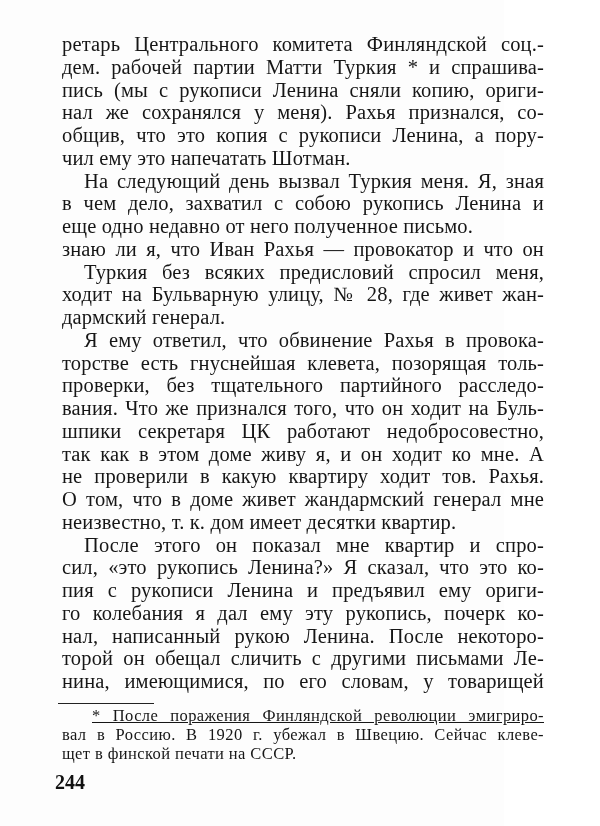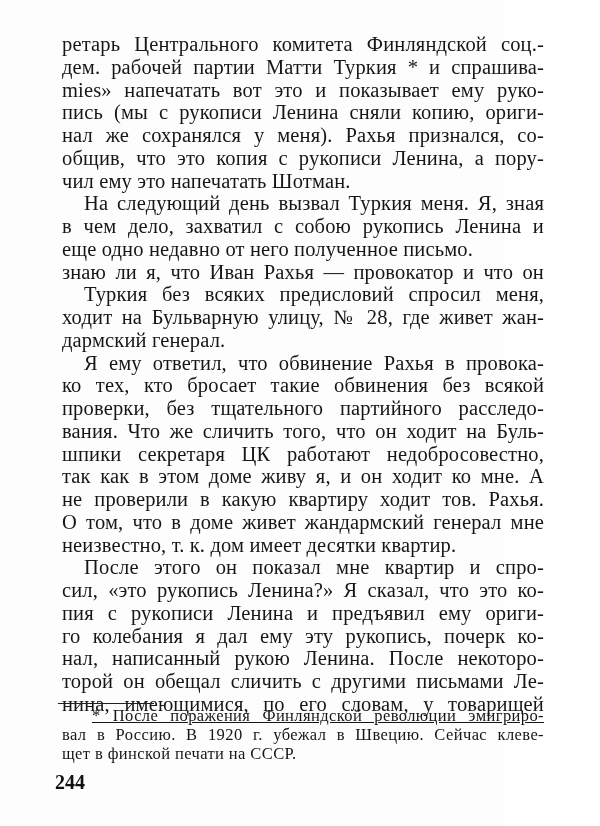--- a/index.html
+++ b/index.html
@@ -31,36 +31,35 @@
     font-size: 20px; font-weight: bold; color: #111;
   }
 </style>
 </head>
 <body>
 
 <div class="page">
   <div class="body-text" id="body-text">
       <span class="line">ретарь Центрального комитета Финляндской соц.-</span>
       <span class="line">дем. рабочей партии Матти Туркия * и спрашива-</span>
-      <span class="line">mies» напечатать вот это и показывает ему руко-</span>
       <span class="line">пись (мы с рукописи Ленина сняли копию, ориги-</span>
       <span class="line">нал же сохранялся у меня). Рахья признался, со-</span>
       <span class="line">общив, что это копия с рукописи Ленина, а пору-</span>
       <span class="line last">чил ему это напечатать Шотман.</span>
       <span class="line indent">На следующий день вызвал Туркия меня. Я, зная</span>
       <span class="line">в чем дело, захватил с собою рукопись Ленина и</span>
       <span class="line last">еще одно недавно от него полученное письмо.</span>
       <span class="line">знаю ли я, что Иван Рахья — провокатор и что он</span>
       <span class="line indent">Туркия без всяких предисловий спросил меня,</span>
       <span class="line">ходит на Бульварную улицу, № 28, где живет жан-</span>
       <span class="line last">дармский генерал.</span>
       <span class="line indent">Я ему ответил, что обвинение Рахья в провока-</span>
-      <span class="line">ко тех, кто бросает такие обвинения без всякой</span>
+      <span class="line">торстве есть гнуснейшая клевета, позорящая толь-</span>
       <span class="line">проверки, без тщательного партийного расследо-</span>
-      <span class="line">вания. Что же сличить того, что он ходит на Буль-</span>
+      <span class="line">вания. Что же признался того, что он ходит на Буль-</span>
       <span class="line">шпики секретаря ЦК работают недобросовестно,</span>
       <span class="line">так как в этом доме живу я, и он ходит ко мне. А</span>
       <span class="line">не проверили в какую квартиру ходит тов. Рахья.</span>
       <span class="line">О том, что в доме живет жандармский генерал мне</span>
       <span class="line last">неизвестно, т. к. дом имеет десятки квартир.</span>
       <span class="line indent">После этого он показал мне квартир и спро-</span>
       <span class="line">сил, «это рукопись Ленина?» Я сказал, что это ко-</span>
       <span class="line">пия с рукописи Ленина и предъявил ему ориги-</span>
       <span class="line">го колебания я дал ему эту рукопись, почерк ко-</span>
       <span class="line">нал, написанный рукою Ленина. После некоторо-</span>

